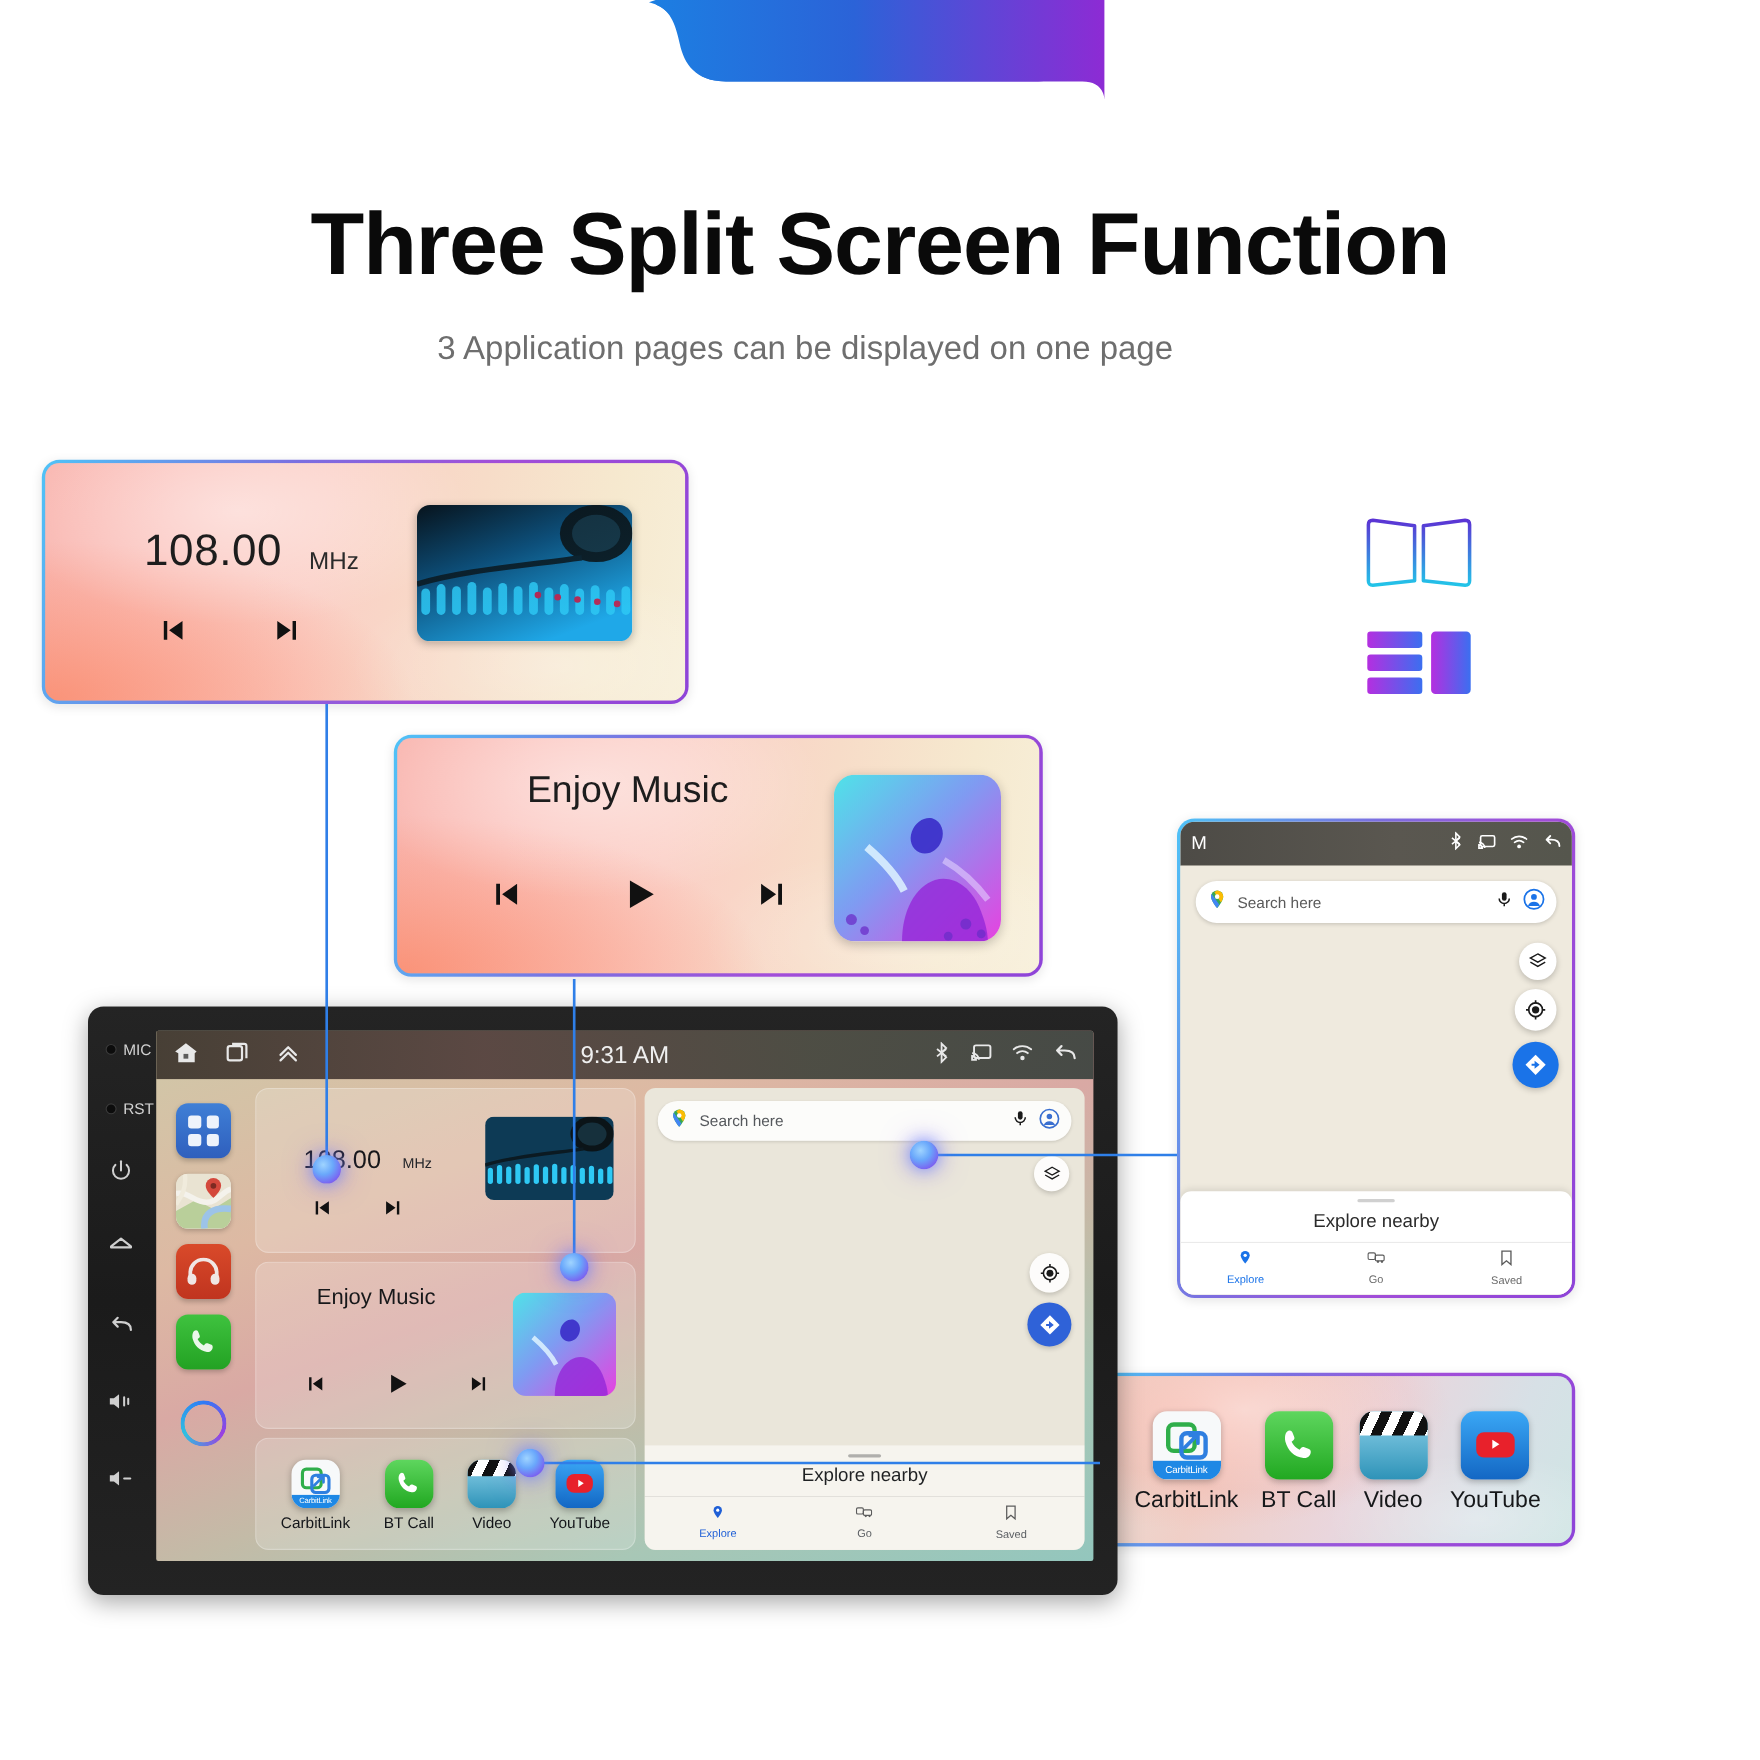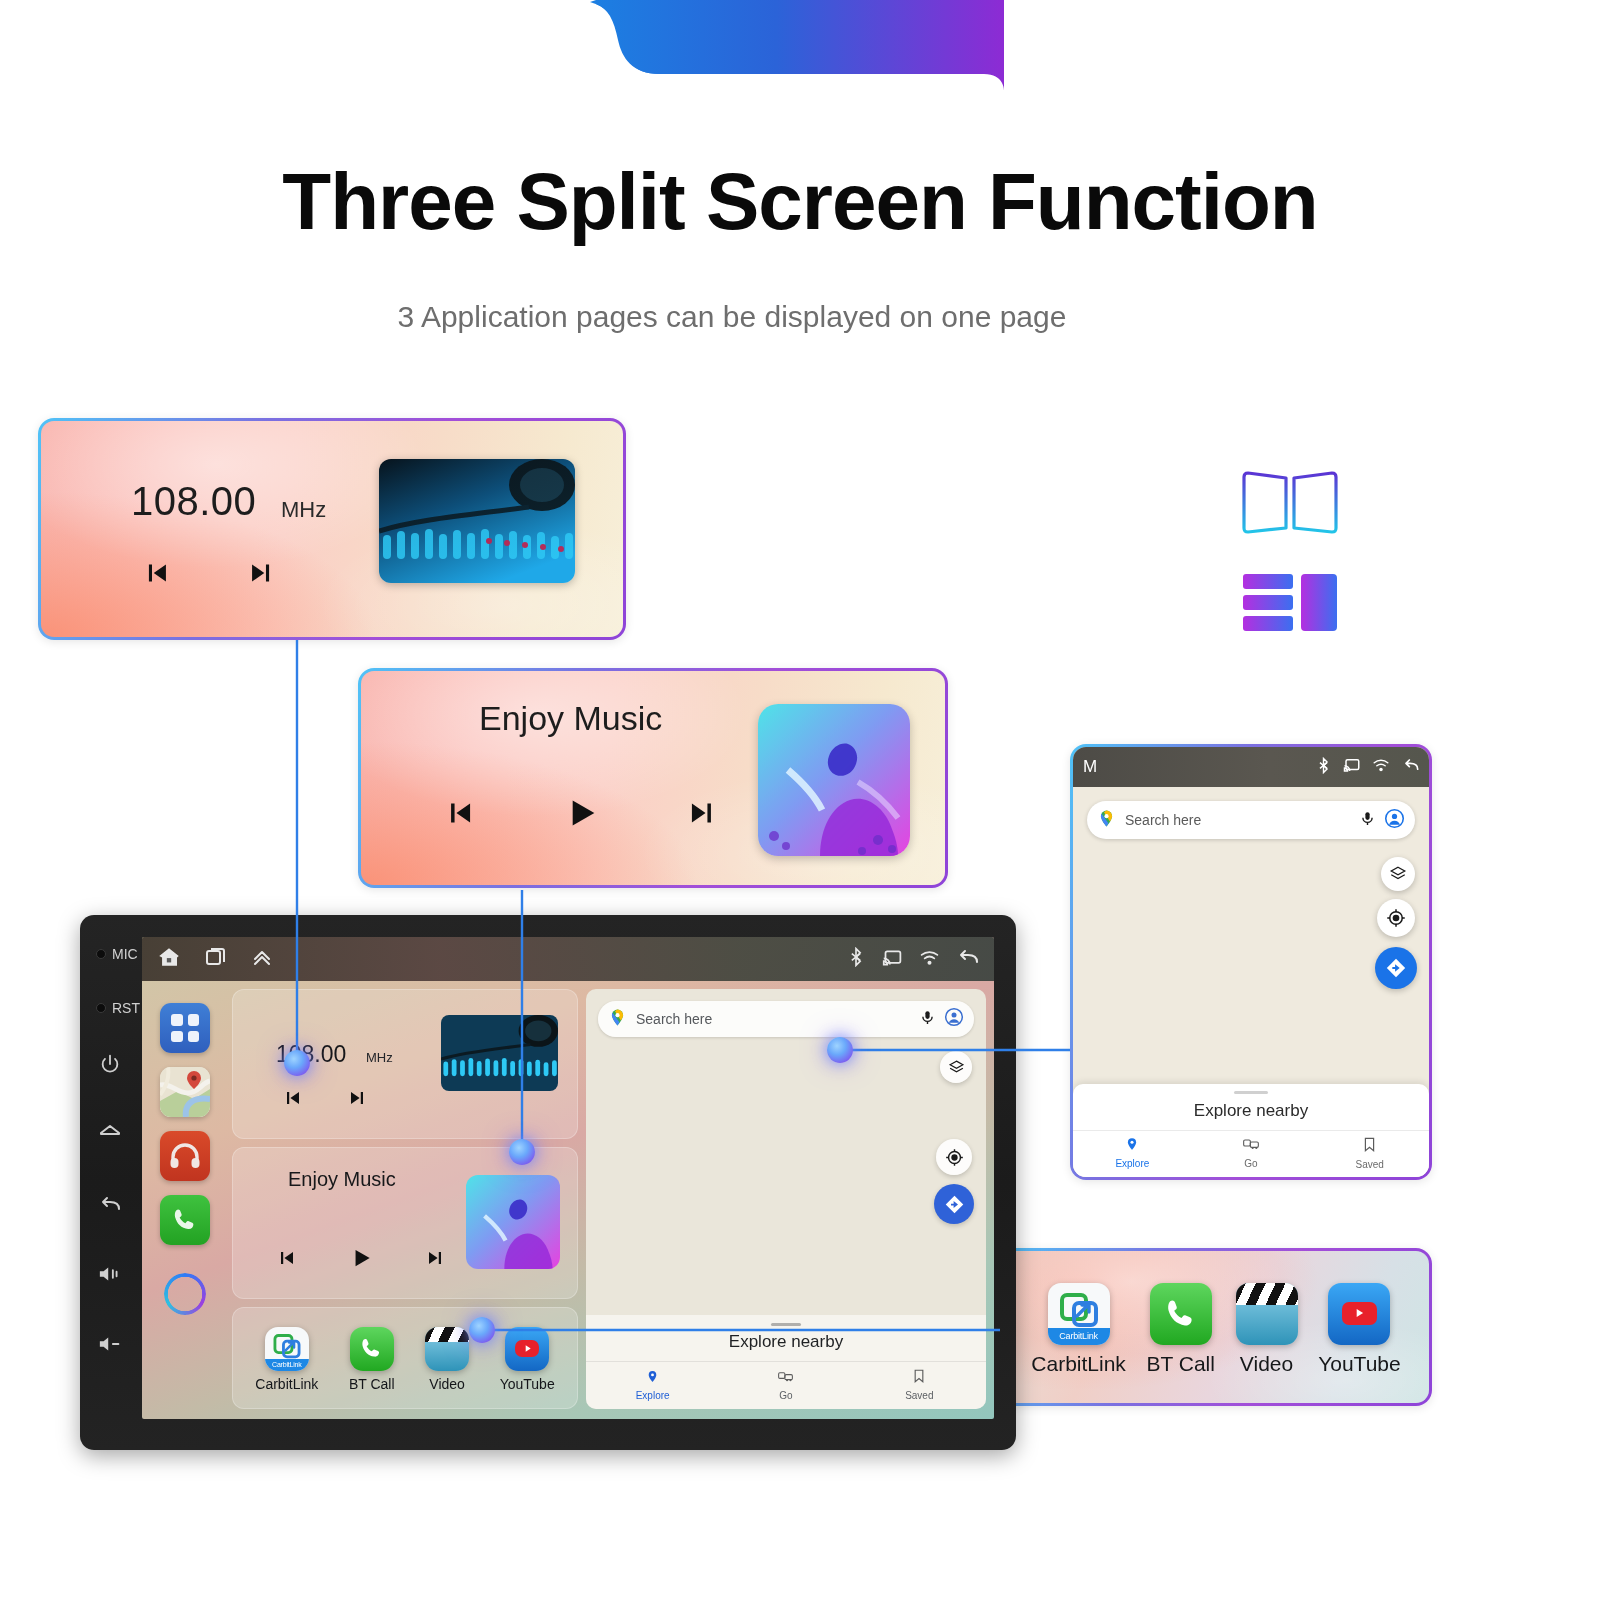--- a/index.html
+++ b/index.html
@@ -18,21 +18,21 @@
   }
   .banner svg { position:absolute; left:0; top:0; }
   .banner-label {
     position: absolute; left: 0; top: 20px; width: 1600px;
     text-align: center; color: #ffffff;
     font-size: 30px; letter-spacing: 2px; font-weight: 400;
   }
 
   
   .page-title {
-    position: absolute; left: 0; top: 156px; width: 1600px;
+    position: absolute; left: 0; top: 176px; width: 1600px;
     text-align: center; font-size: 80px; font-weight: bold;
     color: #0a0a0a; letter-spacing: -1px;
   }
   .page-subtitle {
     position: absolute; left: 0; top: 300px; width: 1464px;
     text-align: center; font-size: 30px; color: #6e6e6e; font-weight: 400;
   }
 
   
   .gcard {
@@ -621,20 +621,21 @@
                 <rect x="3" y="6" width="13" height="13" rx="2" fill="none" stroke="#e8e8e8" stroke-width="2"></rect>
                 <path d="M7 4h11a2 2 0 012 2v11" stroke="#e8e8e8" stroke-width="2" fill="none"></path>
               </svg>
           </span>
           <span>
             <svg width="24" height="24" viewBox="0 0 24 24">
                 <path d="M5 14l7-7 7 7M5 19l7-7 7 7" stroke="#e8e8e8" stroke-width="2" fill="none" stroke-linecap="round" stroke-linejoin="round"></path>
               </svg>
           </span>
         </div>
+        <div class="hu-clock">9:31 AM</div>
         <div class="hu-sb-right">
           <span>
             <svg width="20" height="20" viewBox="0 0 24 24">
                 <path d="M12 2l5 5-5 5 5 5-5 5V2z" fill="none" stroke="#e8e8e8" stroke-width="2"></path>
                 <path d="M7 8l10 8M7 16l10-8" stroke="#e8e8e8" stroke-width="2" fill="none"></path>
               </svg>
           </span>
           <span>
             <svg width="21" height="21" viewBox="0 0 24 24">
                 <rect x="4" y="5" width="17" height="13" rx="2" fill="none" stroke="#e8e8e8" stroke-width="2"></rect>

